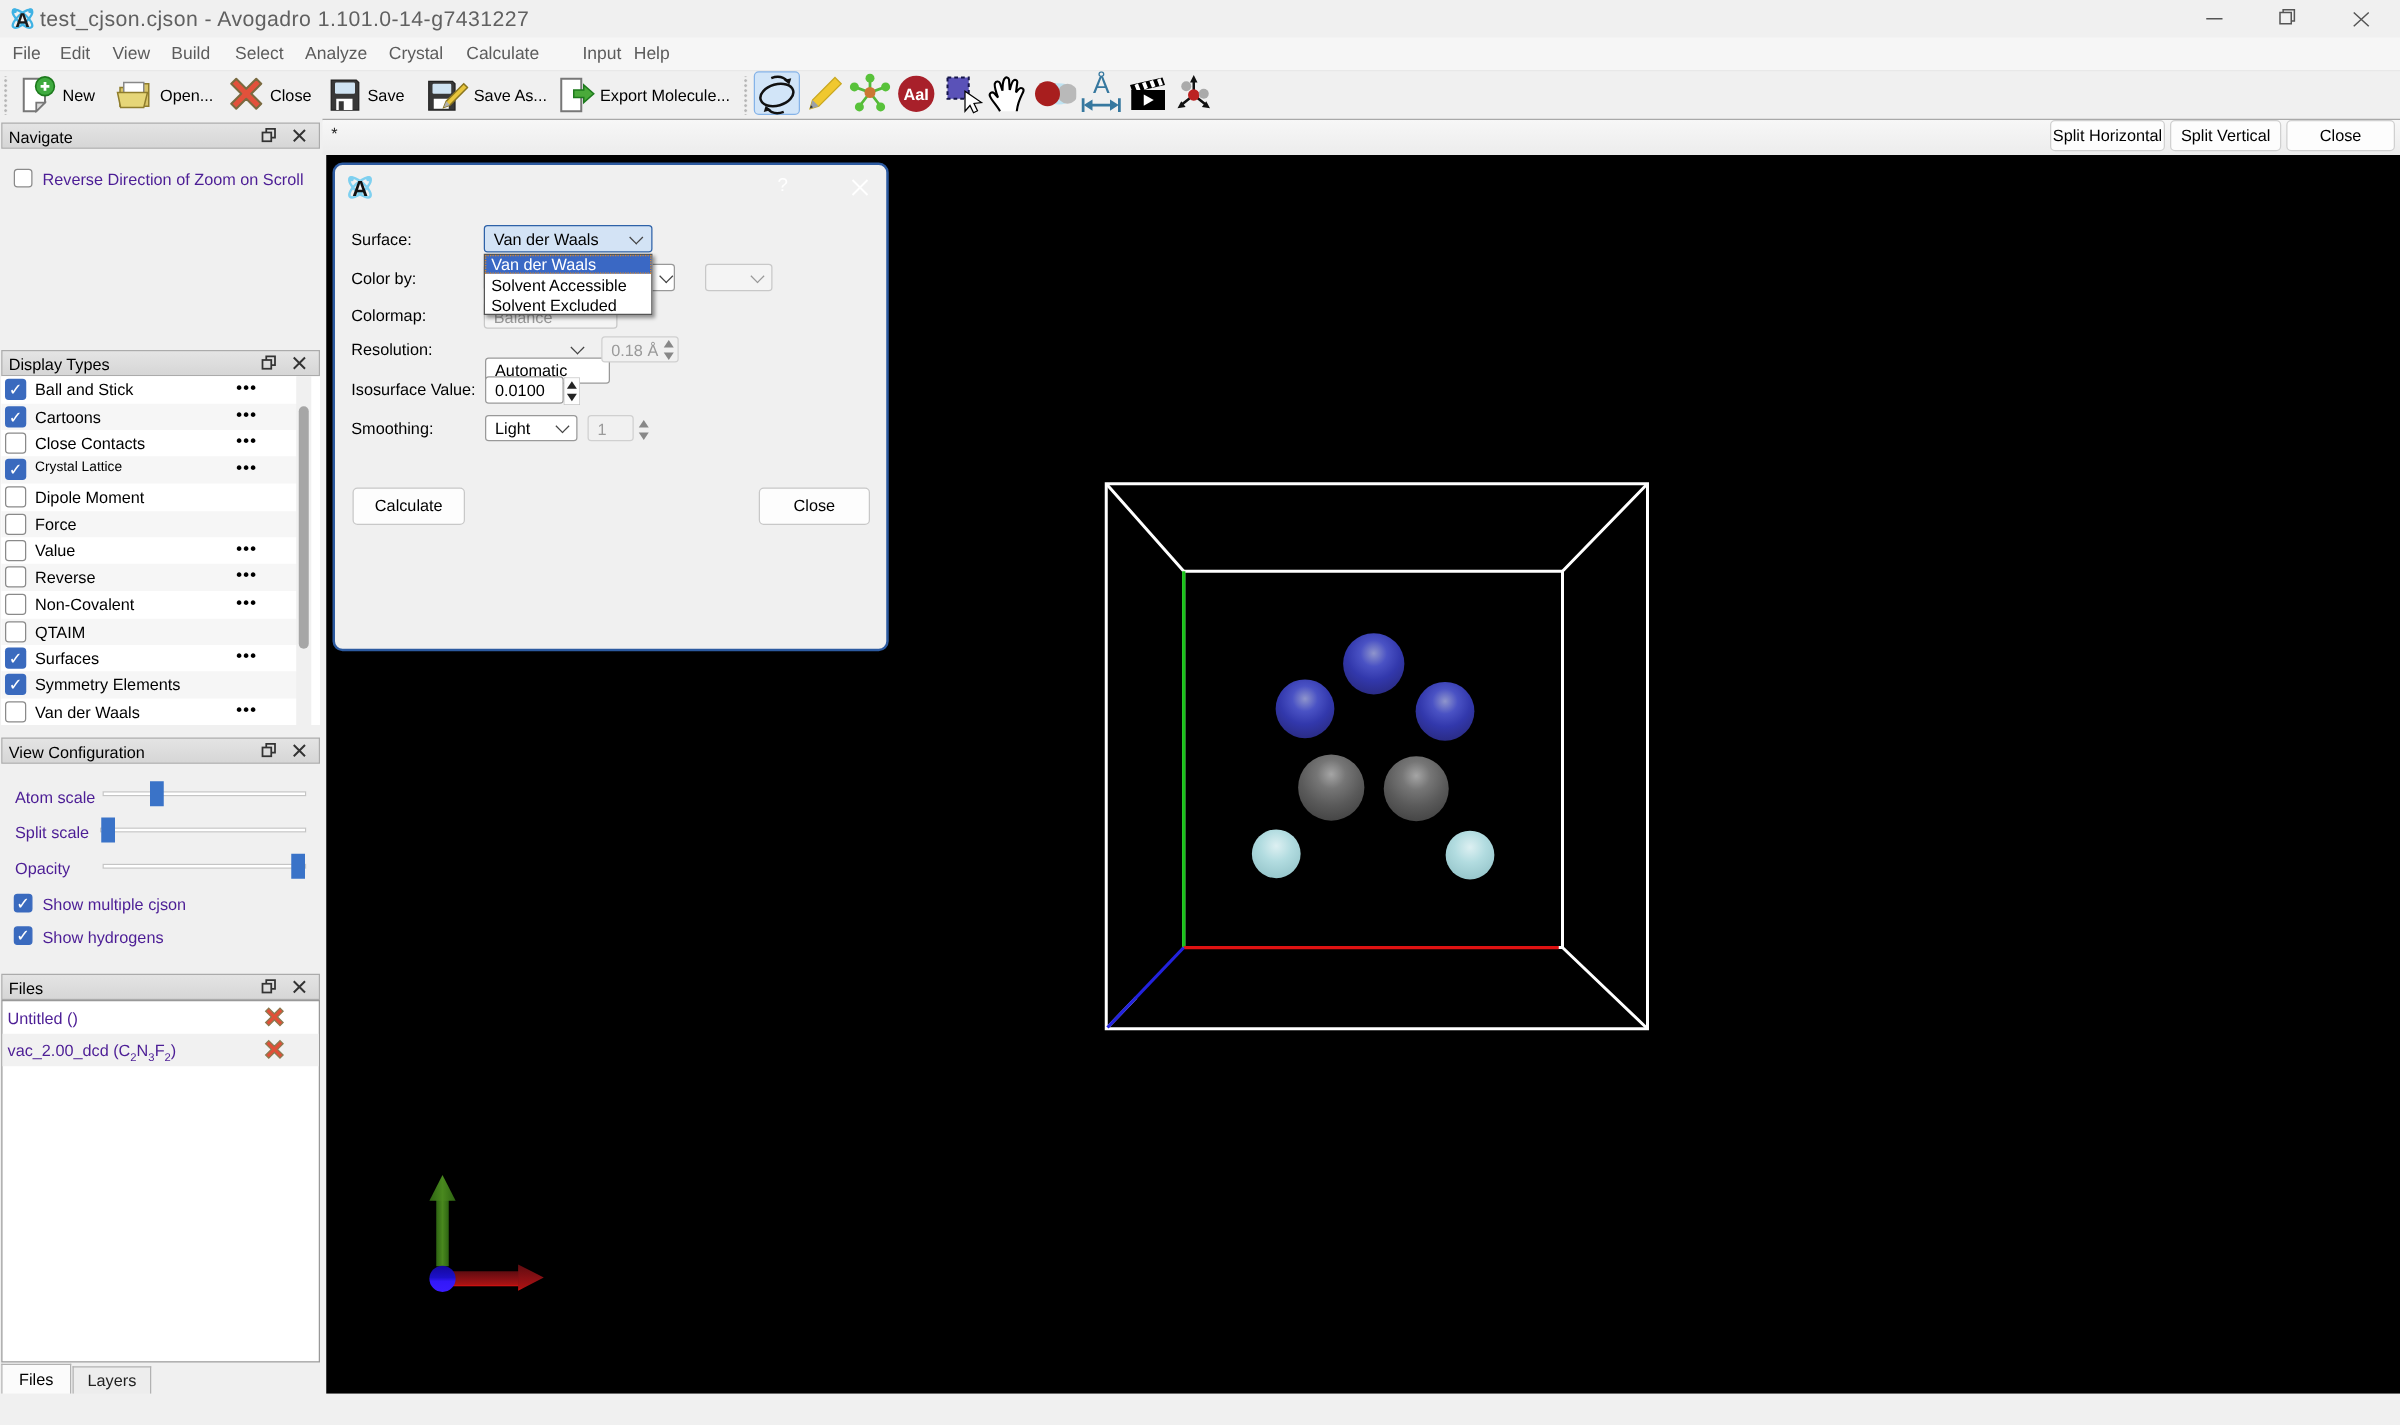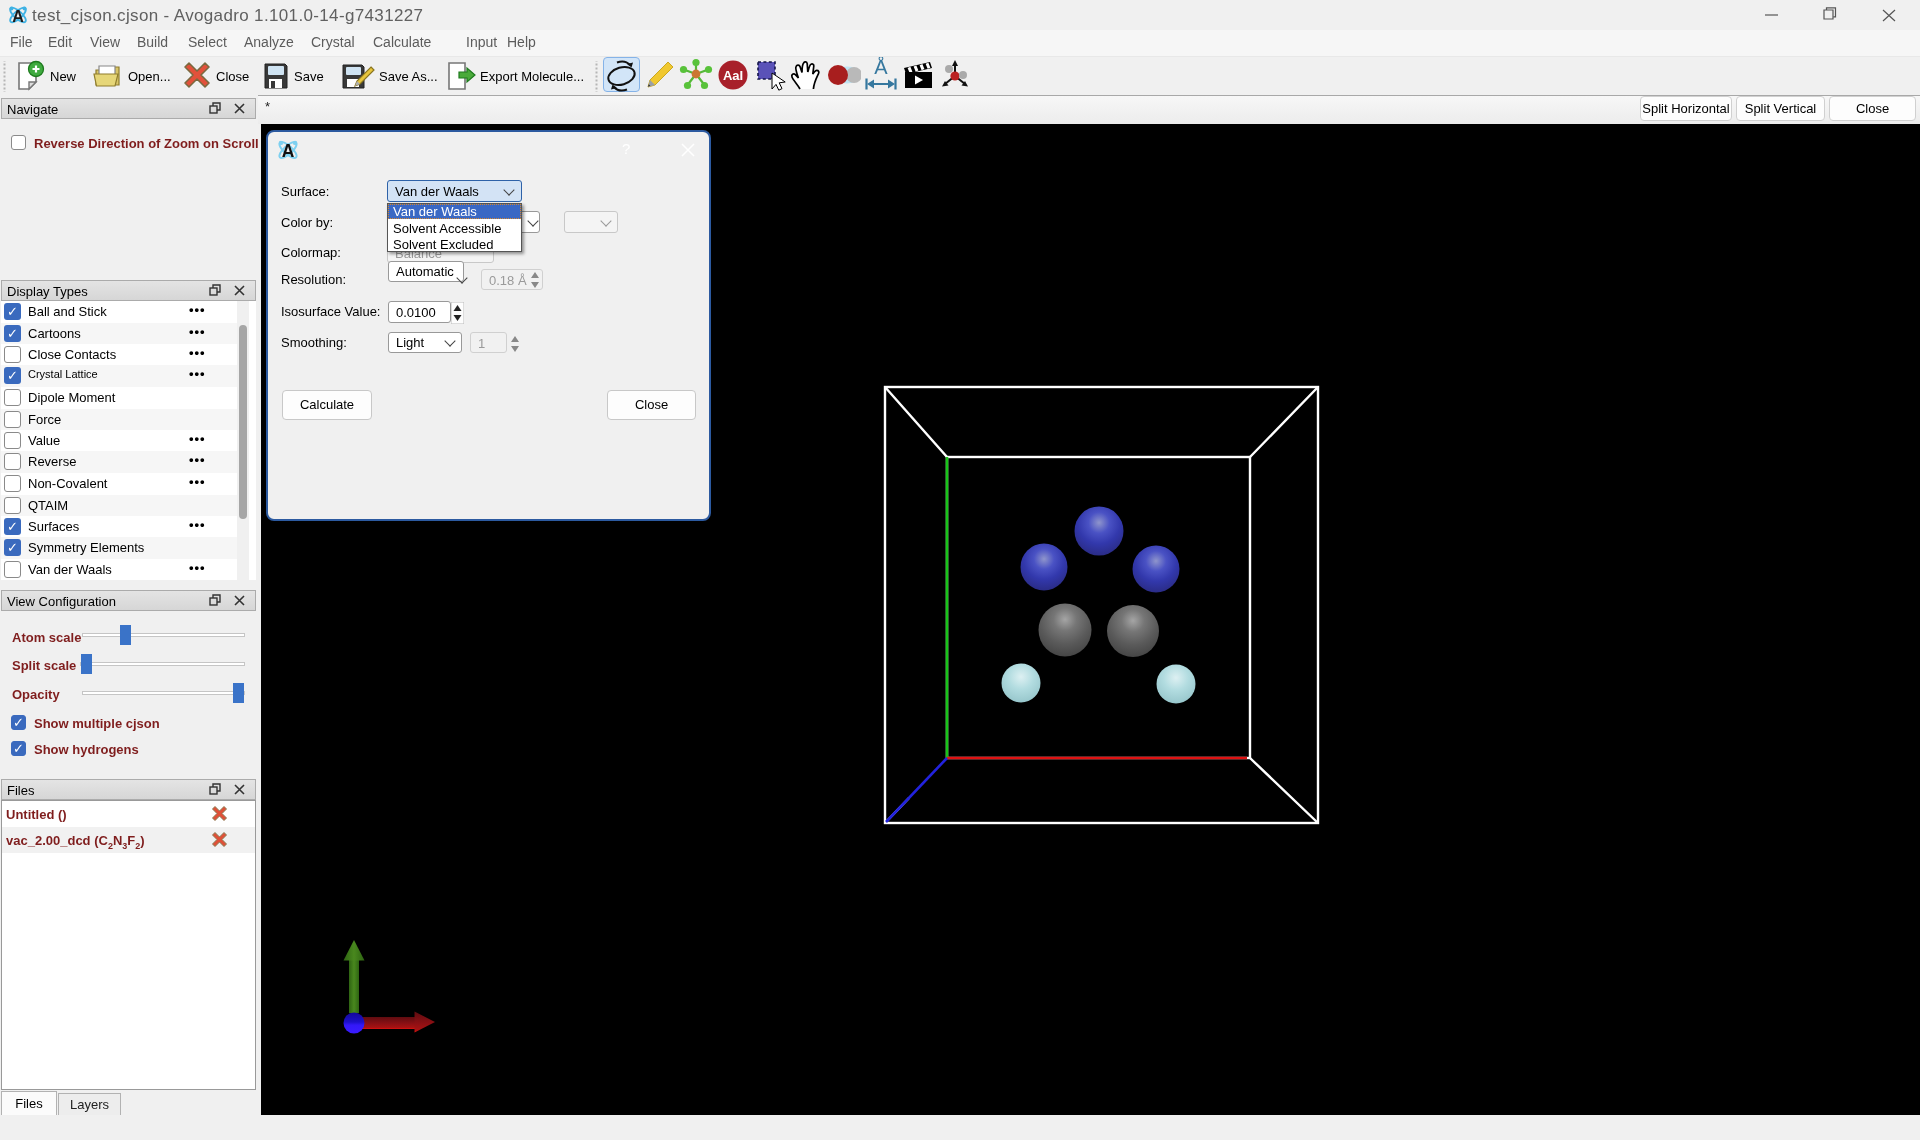--- a/index.html
+++ b/index.html
@@ -13,21 +13,21 @@
 .titem{position:absolute;top:59px;height:34px;display:flex;align-items:center;font-size:13px;color:#000;}
 .titem svg{margin-right:4px;}
 .tbtn{position:absolute;top:57px;width:37px;height:35px;display:flex;align-items:center;justify-content:center;}
 .handle{position:absolute;top:61px;width:5px;height:31px;background-image:radial-gradient(circle,#b5b5b5 1px,transparent 1.2px);background-size:4px 4px;background-position:center;}
 
 #dock{position:absolute;left:0;top:95px;width:258px;height:1045px;background:#f0f0f0;}
 .dtitle{position:absolute;left:1px;width:255px;height:21px;background:linear-gradient(#e4e4e4,#d6d6d6);border:1px solid #ababab;font-size:13px;color:#000;padding:3px 0 0 5px;}
 .dbtn{position:absolute;top:3px;width:15px;height:15px;}
 .cb{position:absolute;width:17px;height:17px;background:#fff;border:1px solid #8a8a8a;border-radius:3px;}
 .cbc{position:absolute;width:17px;height:17px;background:#3a6abe;border:1px solid #3a6abe;border-radius:3px;color:#fff;font-size:13px;line-height:16px;text-align:center;}
-.lbl13{position:absolute;font-size:13px;color:#7f1d1d;font-weight:bold;}
+.lbl13{position:absolute;font-size:13px;color:#4c1d95;}
 
 #vbar{position:absolute;left:258px;top:95px;width:1662px;height:29px;background:linear-gradient(#f7f7f7,#ececec);border-top:1px solid #a8a8a8;}
 #gl{position:absolute;left:261px;top:124px;width:1659px;height:991px;background:#000;}
 .splitbtn{position:absolute;top:96px;height:25px;background:#fdfdfd;border:1px solid #d0d0d0;border-radius:4px;font-size:13px;color:#000;text-align:center;padding-top:4px;}
 #statusbar{position:absolute;left:0;top:1115px;width:1920px;height:24px;background:#f0f0f0;}
 
 #dlg{position:absolute;left:266px;top:130px;width:445px;height:391px;background:#f0f0f0;border:2px solid #2c5aa0;border-radius:8px;overflow:hidden;}
 #dlgtitle{position:absolute;left:-2px;top:-2px;width:449px;height:37px;background:#3c6ab2;}
 #dlgtitle span{position:absolute;left:38px;top:9px;color:#fff;font-size:15px;}
 .dl{position:absolute;left:13px;font-size:13px;color:#000;}
@@ -423,21 +423,21 @@
 <div class="combo" style="left:296px;top:79px;width:54px;height:22px;background:#f4f4f4;border-color:#c8c8c8"></div>
 <div class="chev" style="left:334px;top:85px;border-color:#999"></div>
 <div class="dl" style="top:113px">Colormap:</div>
 <div class="combo" style="left:119px;top:109px;width:107px;height:22px;background:#f4f4f4;border-color:#c8c8c8;color:#9a9a9a;padding-top:4px">Balance</div>
 <div class="abs" style="left:119px;top:70.5px;width:135px;height:49px;background:#fff;border:1px solid #555;box-shadow:2px 2px 3px rgba(0,0,0,0.4)">
  <div style="position:absolute;left:0;top:0;width:133px;height:15px;background:#3a68c4;border:1px dotted #d8882e;color:#fff;font-size:13px;padding-left:4px;line-height:14px">Van der Waals</div>
  <div style="position:absolute;left:5px;top:17px;font-size:13px;line-height:16px">Solvent Accessible</div>
  <div style="position:absolute;left:5px;top:33px;font-size:13px;line-height:16px">Solvent Excluded</div>
 </div>
 <div class="dl" style="top:140px">Resolution:</div>
-<div class="combo" style="left:120px;top:129px;width:76px;height:21px">Automatic</div>
+<div class="combo" style="left:120px;top:154px;width:100px;height:21px">Automatic</div>
 <div class="chev" style="left:190px;top:142px"></div>
 <div class="spin" style="left:213px;top:137px;width:62px;height:21px;background:#f1f1f1;border-color:#d0d0d0">
       <span class="gray" style="position:absolute;left:7px;top:3px">0.18 Å</span>
  <svg style="position:absolute;right:2px;top:1px" width="10" height="18">
         <path d="M5 1 l4 6 h-8 z" fill="#888"></path>
         <path d="M5 17 l4-6 h-8 z" fill="#888"></path>
       </svg>
     </div>
 <div class="dl" style="top:172px">Isosurface Value:</div>
 <div class="spin" style="left:120px;top:169px;width:63px;height:22px">

